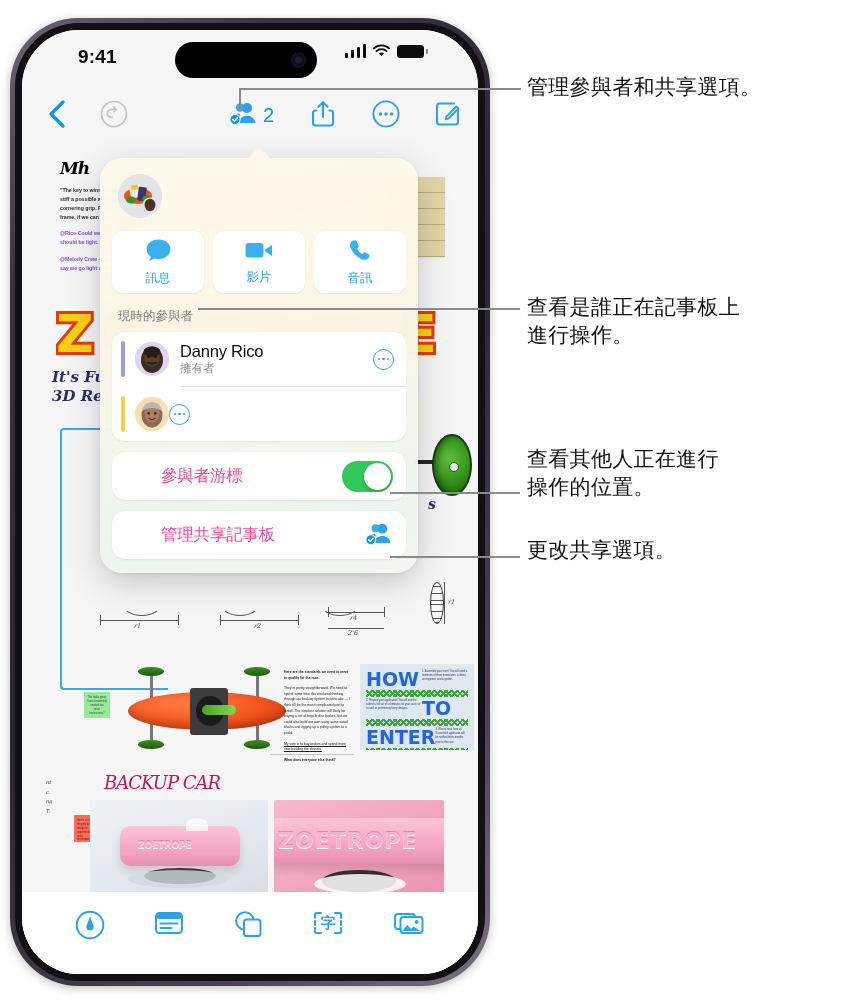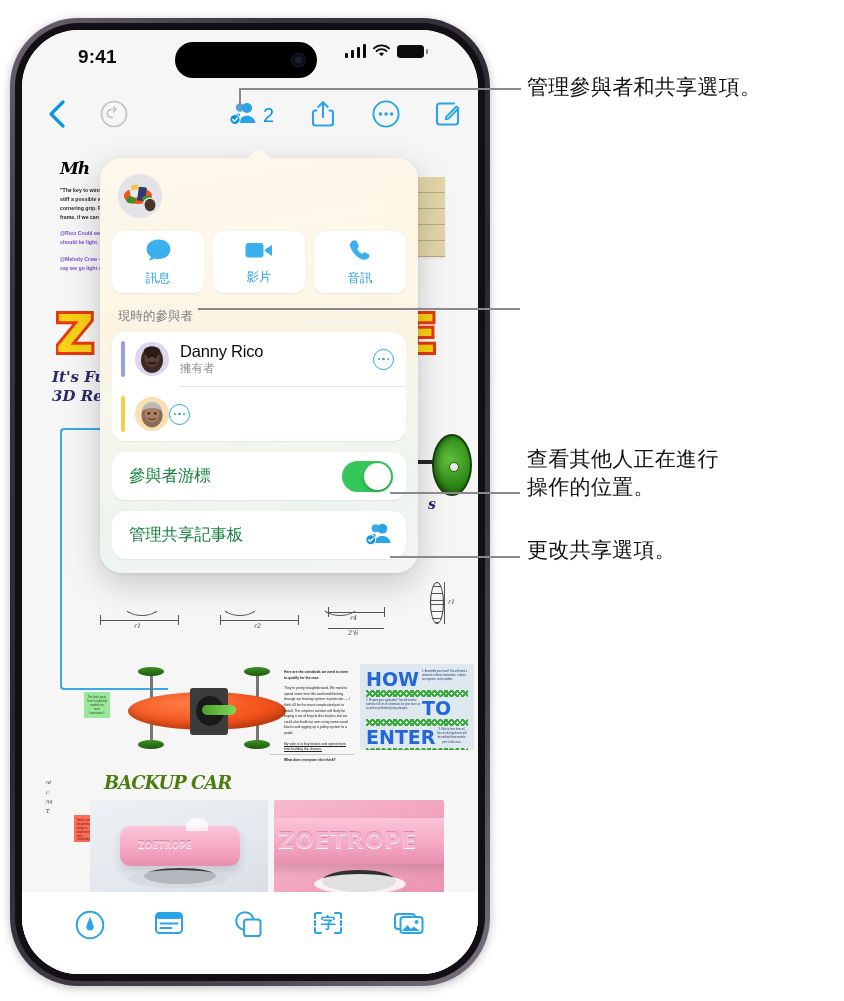--- a/index.html
+++ b/index.html
@@ -217,22 +217,22 @@
   .poster .sm{ font-size:2.6px; color:#1a3a6a; line-height:1.6;}
   .zigzag {
     height:7px; background:
       repeating-linear-gradient(135deg,#39a939 0 2px, transparent 2px 4px),
       repeating-linear-gradient(45deg,#39a939 0 2px, transparent 2px 4px);
     margin:2px 0;
   }
 
   .backup-title {
     position:absolute; left:82px; top:742px;
-    font-family:"DejaVu Serif", serif; font-style:italic; font-weight:bold;
-    font-size:18px; letter-spacing:-1px; color:#4d7c0f;text-align:center;
+    font-family:"DejaVu Serif", serif; font-style:italic; font-weight:normal;
+    font-size:18px; letter-spacing:-1px; color:#be185d;text-align:center;
   }
   .photo {
     position:absolute; border-radius:2px; overflow:hidden;
   }
   .photo-1 {
     left:68px; top:770px; width:178px; height:96px;
     background: linear-gradient(160deg,#eef1f4 0%, #e3e8ee 60%, #d9dee4 100%);
   }
   .photo-2 {
     left:252px; top:770px; width:170px; height:96px;
@@ -316,21 +316,21 @@
   }
   .p-more i { width:2.6px; height:2.6px; border-radius:50%; background:#2aa3e8; display:block; }
   .p-div { height:1px; background:#e6e6e8; margin-left:68px; }
 
   .opt-card {
     background:#fff; border-radius:13px; margin-top:11px;
     box-shadow: 0 .5px 1.5px rgba(0,0,0,.07);
     display:flex; align-items:center; justify-content:space-between;
     height:48px; padding:0 13px 0 17px;
   }
-  .opt-label { font-size:16.5px; color:#15803d; letter-spacing:-.2px; }
+  .opt-label { font-size:16.5px; color:#ec4899; letter-spacing:-.2px;margin-left:32px; }
   .toggle {
     width:51px; height:31px; border-radius:16px; background:#34c759; position:relative;
   }
   .toggle .knob {
     position:absolute; right:2px; top:2px; width:27px; height:27px; border-radius:50%;
     background:#fff; box-shadow:0 2px 4px rgba(0,0,0,.22);
   }
 
   
   .toolbar {
@@ -439,21 +439,21 @@
           <div style="display:flex;justify-content:space-between;align-items:flex-start;">
             <div class="big">HOW</div>
             <div class="sm" style="width:46px">1. Assemble your team! You will need a minimum of three teammates: a driver, an engineer, and a spotter.</div>
           </div>
           <div class="zigzag"></div>
           <div style="display:flex;justify-content:flex-start;align-items:flex-start;">
             <div class="sm" style="width:56px">2. Prepare your application! You will need to submit a full set of schematics for your race car as well as preliminary livery designs.</div>
             <div class="big">TO</div>
           </div>
           <div class="zigzag"></div>
-          <div style="display:flex;justify-content:space-between;align-items:flex-start;text-align:center;">
+          <div style="display:flex;justify-content:space-between;align-items:flex-start;">
             <div class="big">ENTER</div>
             <div class="sm" style="width:46px">3. Wait to hear from us! Successful applicants will be notified three months prior to the race.</div>
           </div>
           <div class="zigzag"></div>
         </div>
 
         <div class="edge-hand-left">nt<br>c.<br>ng<br>T.</div>
 
         <div class="backup-title">BACKUP CAR</div>
 
@@ -730,20 +730,24 @@
 
   </div>
   </div>
   </div>
 
   <div class="lead lead-v" style="left:239px; top:88px; height:22px;"></div>
   <div class="lead lead-h" style="left:239px; top:88px; width:282px;"></div>
   <div class="callout" style="left:527px; top:73px; width:312px;">管理參與者和共享選項。</div>
 
   <div class="lead lead-h" style="left:198px; top:308px; width:322px;"></div>
+  <div class="callout" style="left:527px; top:293px; width:312px;">
+    <span>查看是誰正在記事板上</span><br>
+    <span>進行操作。</span>
+  </div>
 
   <div class="lead lead-h" style="left:390px; top:492px; width:130px;"></div>
   <div class="callout" style="left:527px; top:445px; width:312px;">
     <span>查看其他人正在進行</span><br>
     <span>操作的位置。</span>
   </div>
 
   <div class="lead lead-h" style="left:390px; top:556px; width:130px;"></div>
   <div class="callout" style="left:527px; top:536px; width:312px;">更改共享選項。</div>
 

